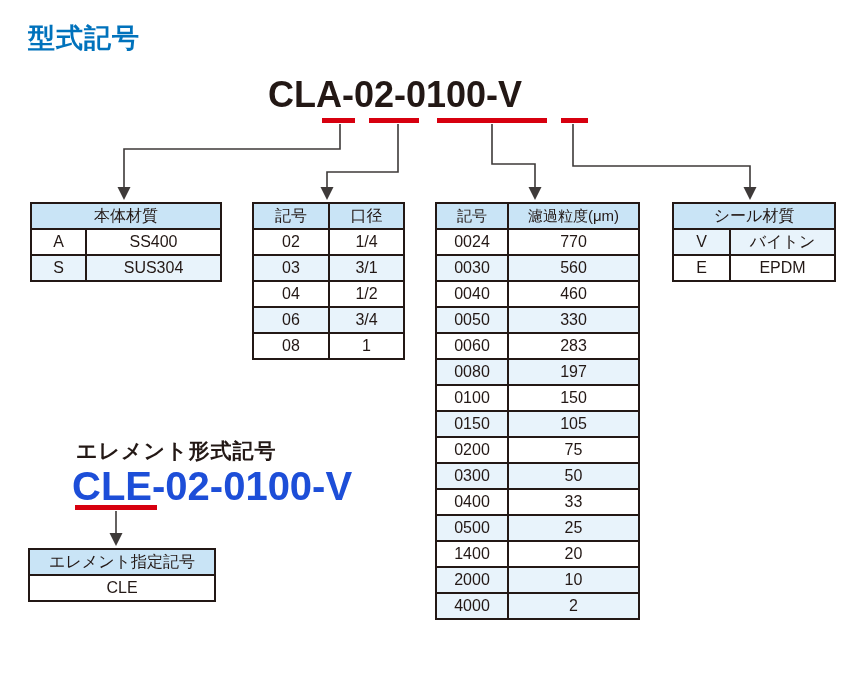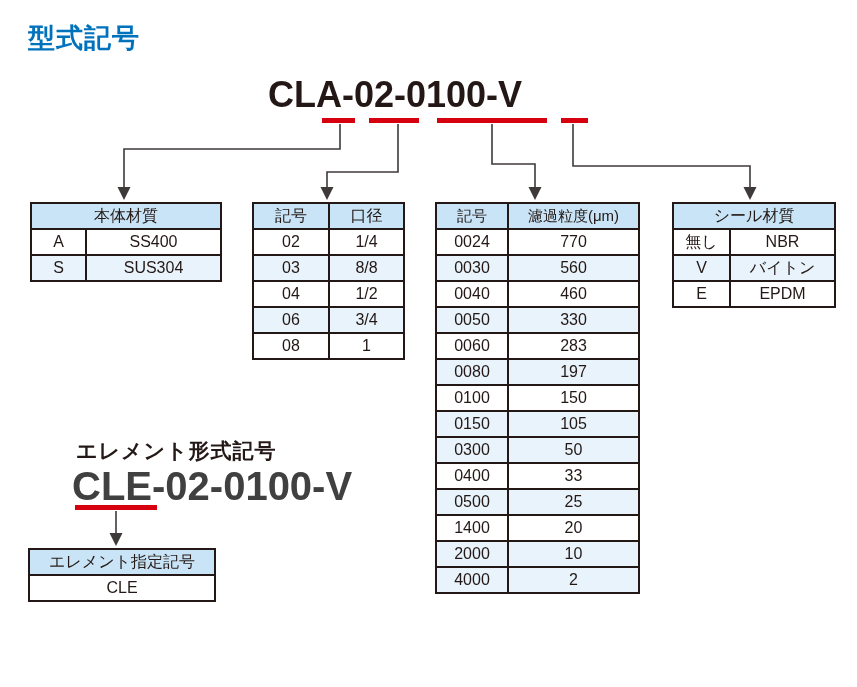--- a/index.html
+++ b/index.html
@@ -42,21 +42,21 @@
   .t3 .c1{width:72px;}
   .t3 th{font-size:15px;}
   .t4{left:672px;top:202px;width:164px;}
   .t4 .c1{width:57px;}
   .t5{left:28px;top:548px;width:188px;}
   .element-label{
     left:76px;top:437px;font-size:21px;font-weight:bold;letter-spacing:1px;
   }
   .element-code{
     left:72px;top:464px;font-size:40px;font-weight:bold;line-height:44px;
-    white-space:nowrap;color:#404040;
+    white-space:nowrap;color:#1d4ed8;
   }
 </style>
 </head>
 <body>
 
 <div class="abs page-title">型式記号</div>
 
 <div class="abs main-code">CLA-02-0100-V</div>
 
 <div class="redline rl1"></div>
@@ -114,21 +114,21 @@
       <th>口径</th>
     </tr>
   </thead>
   <tbody>
       <tr>
         <td>02</td>
         <td>1/4</td>
       </tr>
       <tr class="alt">
         <td>03</td>
-        <td>8/8</td>
+        <td>3/1</td>
       </tr>
       <tr>
         <td>04</td>
         <td>1/2</td>
       </tr>
       <tr class="alt">
         <td>06</td>
         <td>3/4</td>
       </tr>
       <tr>
@@ -175,20 +175,24 @@
         <td>197</td>
       </tr>
       <tr>
         <td>0100</td>
         <td>150</td>
       </tr>
       <tr class="alt">
         <td>0150</td>
         <td>105</td>
       </tr>
+      <tr>
+        <td>0200</td>
+        <td>75</td>
+      </tr>
       <tr class="alt">
         <td>0300</td>
         <td>50</td>
       </tr>
       <tr>
         <td>0400</td>
         <td>33</td>
       </tr>
       <tr class="alt">
         <td>0500</td>
@@ -213,24 +217,20 @@
   <colgroup>
       <col class="c1">
       <col>
     </colgroup>
   <thead>
     <tr>
         <th colspan="2">シール材質</th>
       </tr>
   </thead>
   <tbody>
-      <tr>
-        <td>無し</td>
-        <td>NBR</td>
-      </tr>
       <tr class="alt">
         <td>V</td>
         <td>バイトン</td>
       </tr>
       <tr>
         <td>E</td>
         <td>EPDM</td>
       </tr>
     </tbody>
 </table>

